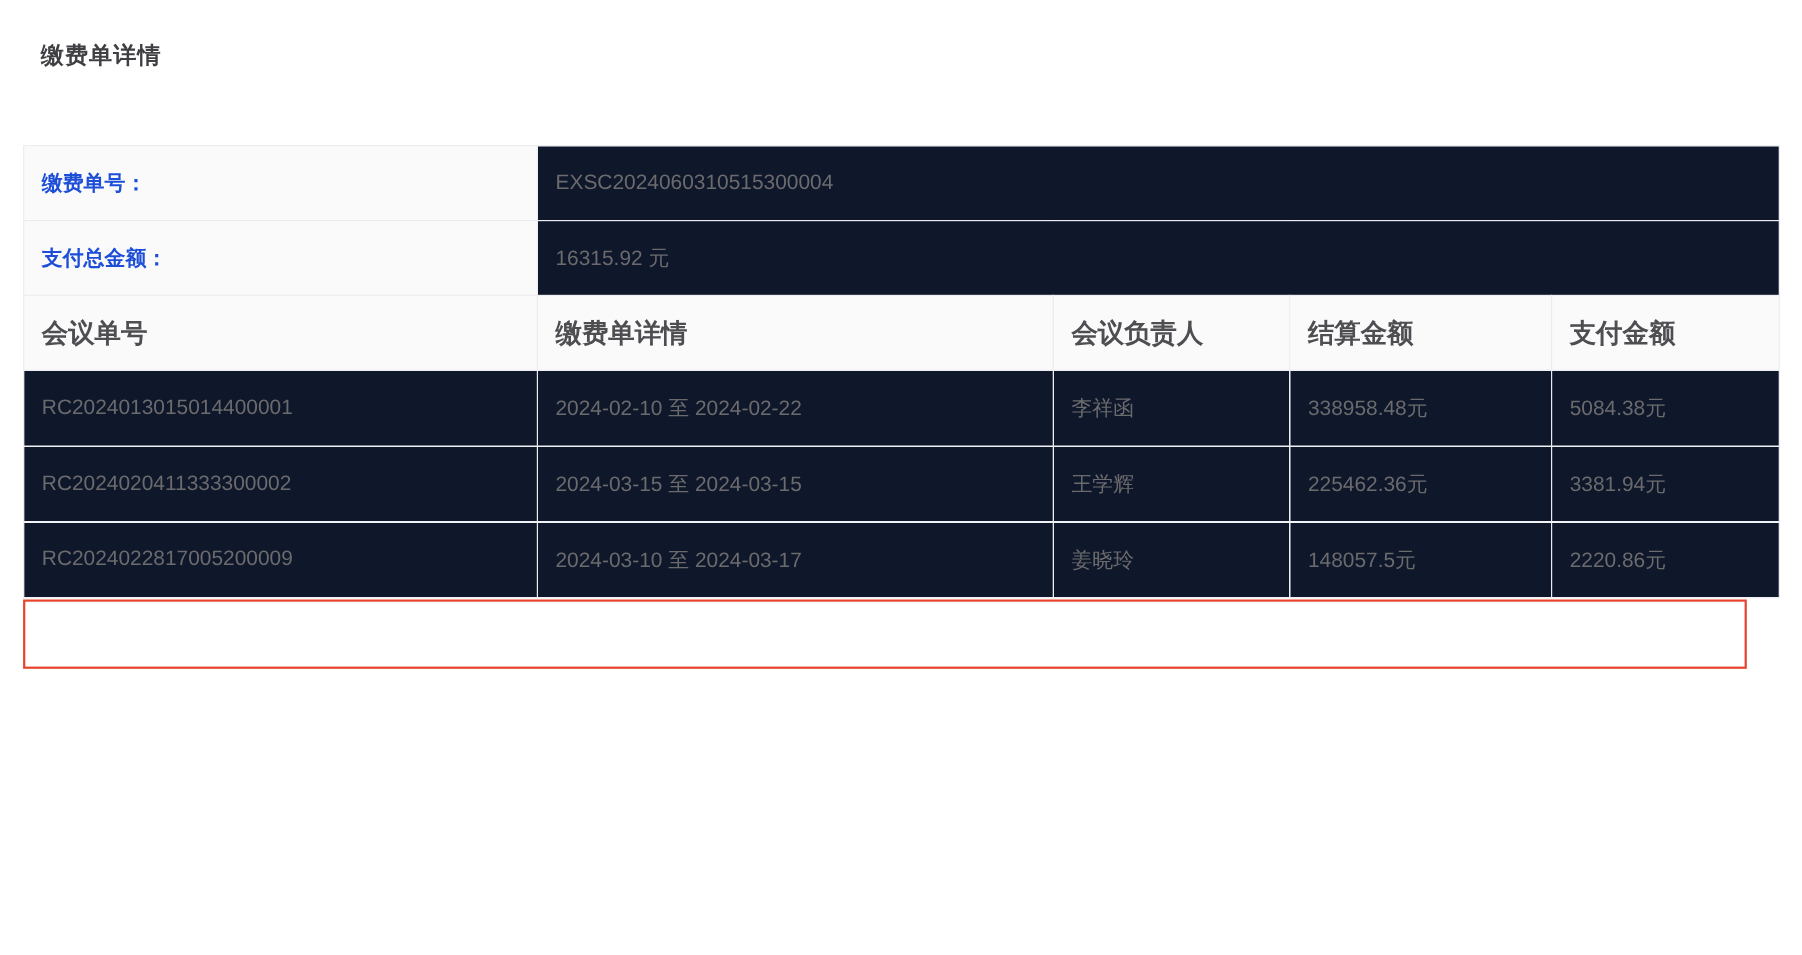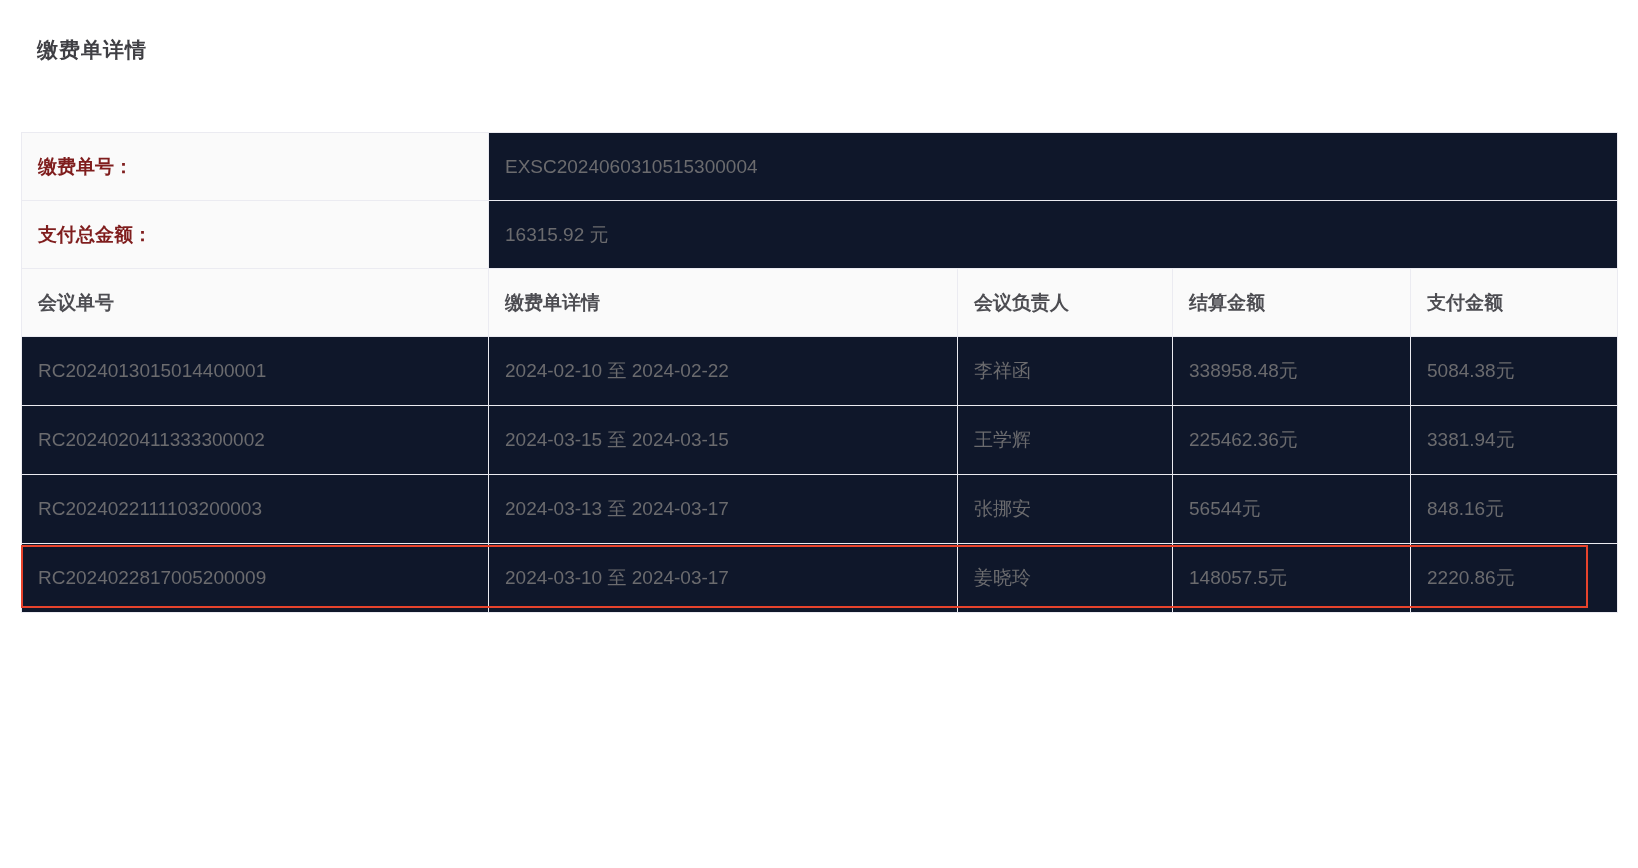--- a/index.html
+++ b/index.html
@@ -37,27 +37,27 @@
     vertical-align: middle;
     overflow: hidden;
     white-space: nowrap;
   }
   tr.detail-row { height: 68px; }
   tr.header-row { height: 68px; }
   tr.data-row   { height: 69px; }
   td.label-cell {
     background: #fafafa;
     font-weight: bold;
-    color: #7f1d1d;
+    color: #1d4ed8;
   }
   tr.header-row th {
     background: #fafafa;
     font-weight: bold;
     color: #4d4d52;
-    font-size: 19px;
+    font-size: 24px;
   }
   td.value-cell { background: #0f172a; }
   .highlight-box {
     position: absolute;
     left: 21px;
     top: 545px;
     width: 1567px;
     height: 63px;
     border: 2px solid #e7432c;
     pointer-events: none;
@@ -103,27 +103,20 @@
     <td class="value-cell">5084.38元</td>
   </tr>
   <tr class="data-row">
     <td class="value-cell">RC2024020411333300002</td>
     <td class="value-cell">2024-03-15 至 2024-03-15</td>
     <td class="value-cell">王学辉</td>
     <td class="value-cell">225462.36元</td>
     <td class="value-cell">3381.94元</td>
   </tr>
   <tr class="data-row">
-    <td class="value-cell">RC2024022111103200003</td>
-    <td class="value-cell">2024-03-13 至 2024-03-17</td>
-    <td class="value-cell">张挪安</td>
-    <td class="value-cell">56544元</td>
-    <td class="value-cell">848.16元</td>
-  </tr>
-  <tr class="data-row">
     <td class="value-cell">RC2024022817005200009</td>
     <td class="value-cell">2024-03-10 至 2024-03-17</td>
     <td class="value-cell">姜晓玲</td>
     <td class="value-cell">148057.5元</td>
     <td class="value-cell">2220.86元</td>
   </tr>
 </tbody>
   </table>
 
 <div class="highlight-box" style="border-color: rgb(231, 67, 44);"></div>

